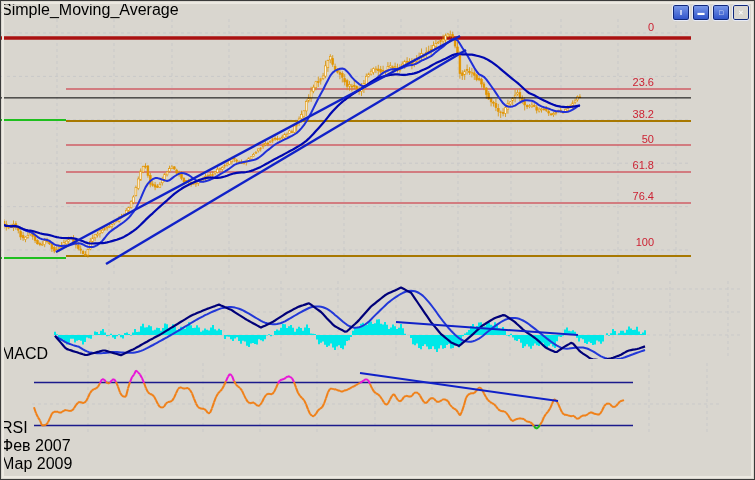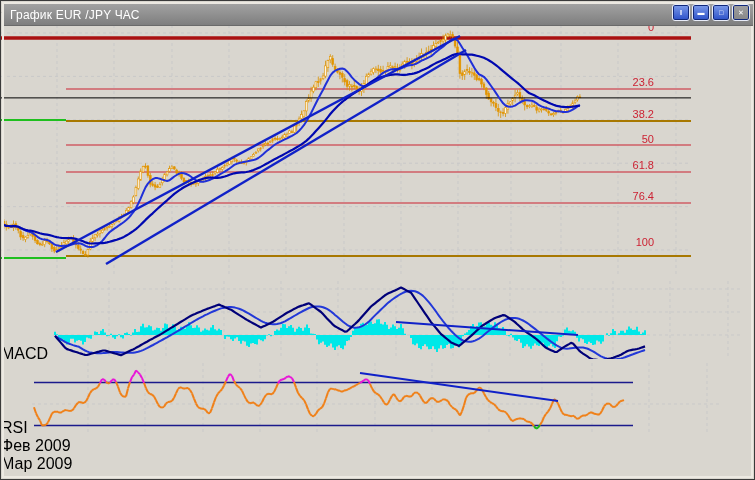--- a/index.html
+++ b/index.html
@@ -35,23 +35,20 @@
   .badge{position:absolute;top:417px;height:13px;background:#8CA0B8;color:#FFFFFF;
        font-size:11px;line-height:13px;padding:0 4px;white-space:nowrap;}
   #botline{position:absolute;left:0;top:446px;width:749px;height:1px;background:#8A8A8A;}
 </style>
 </head>
 <body>
 
 <div id="win">
   <div id="frame"></div>
 
-  <div id="titlebar">
-    <span class="title">График EUR /JPY  ЧАС</span>
-  </div>
   <div id="winbtns">
     <div class="wbtn blue">
         <span>‖</span>
       </div>
     <div class="wbtn blue">
         <span>▬</span>
       </div>
     <div class="wbtn blue">
         <span>□</span>
       </div>
@@ -1213,21 +1210,21 @@
           <line x1="585" y1="391.878552061063" x2="587" y2="394.4905204005364" stroke="#F08018" stroke-width="2"></line>
           <line x1="587" y1="394.4905204005364" x2="589" y2="395.06562708840926" stroke="#F08018" stroke-width="2"></line>
           <line x1="589" y1="395.06562708840926" x2="591" y2="394.1421781539437" stroke="#F08018" stroke-width="2"></line>
           <line x1="591" y1="394.1421781539437" x2="593" y2="391.7392552092499" stroke="#F08018" stroke-width="2"></line>
           <line x1="593" y1="391.7392552092499" x2="595" y2="389.3762541304303" stroke="#F08018" stroke-width="2"></line>
           <line x1="595" y1="389.3762541304303" x2="597" y2="388.7226092540147" stroke="#F08018" stroke-width="2"></line>
           <line x1="597" y1="388.7226092540147" x2="599" y2="388.11379947338304" stroke="#F08018" stroke-width="2"></line>
           <line x1="335" y1="361.04" x2="533" y2="388.99" stroke="#1021C8" stroke-width="2"></line>
         </svg></div>
 
-    <div class="badge" id="badge-feb" style="left: 8px;">Фев 2009</div>
+    <div class="badge" id="badge-feb" style="left: 8px;">Фев 2007</div>
     <div class="badge" id="badge-mar" style="left: 507px;">Мар 2009</div>
     <div id="botline"></div>
   <div class="ytick" style="top: 17px;"></div>
       <div class="ytick" style="top: 60.4px;"></div>
       <div class="ytick" style="top: 103.8px;"></div>
       <div class="ytick" style="top: 147.2px;"></div>
       <div class="ytick" style="top: 190.6px;"></div>
       <div class="ytick" style="top: 234px;"></div>
       <div class="ytick" style="top: 274px;"></div>
       <div class="ytick" style="top: 297px;"></div>

